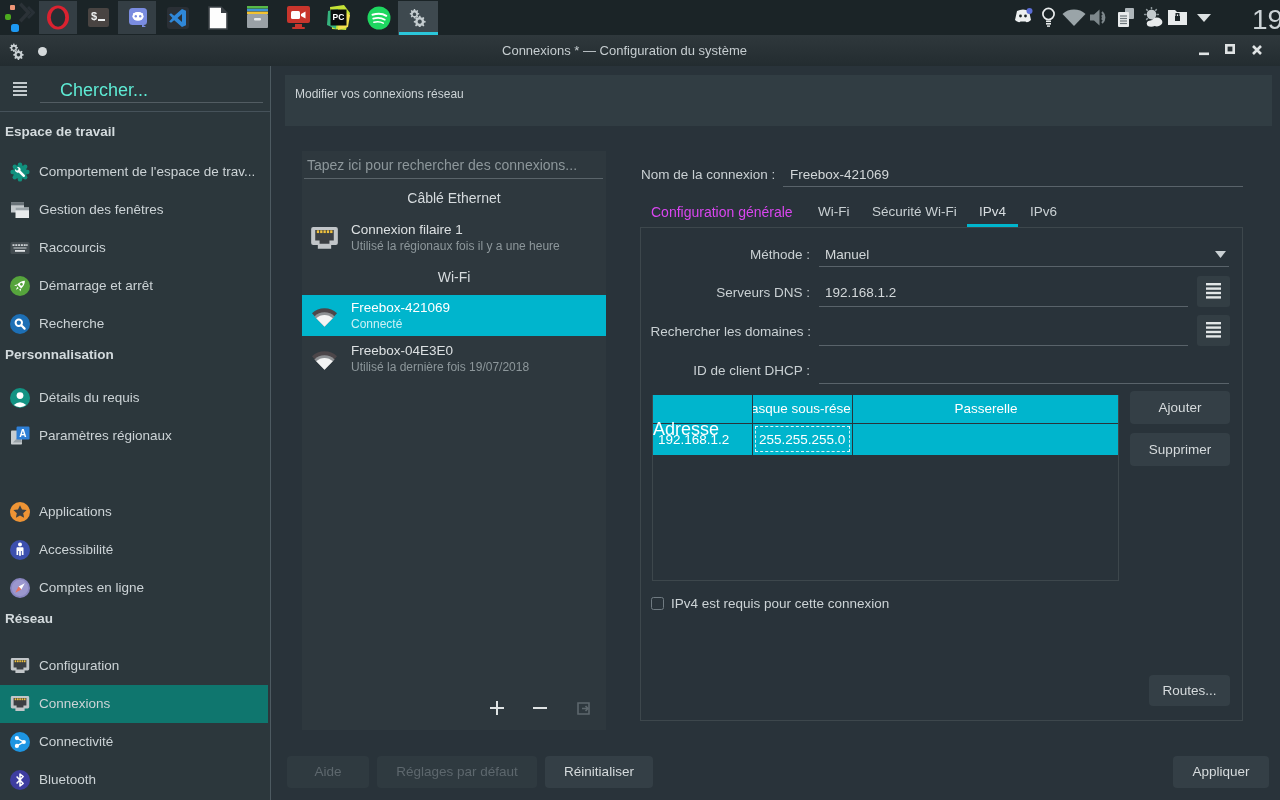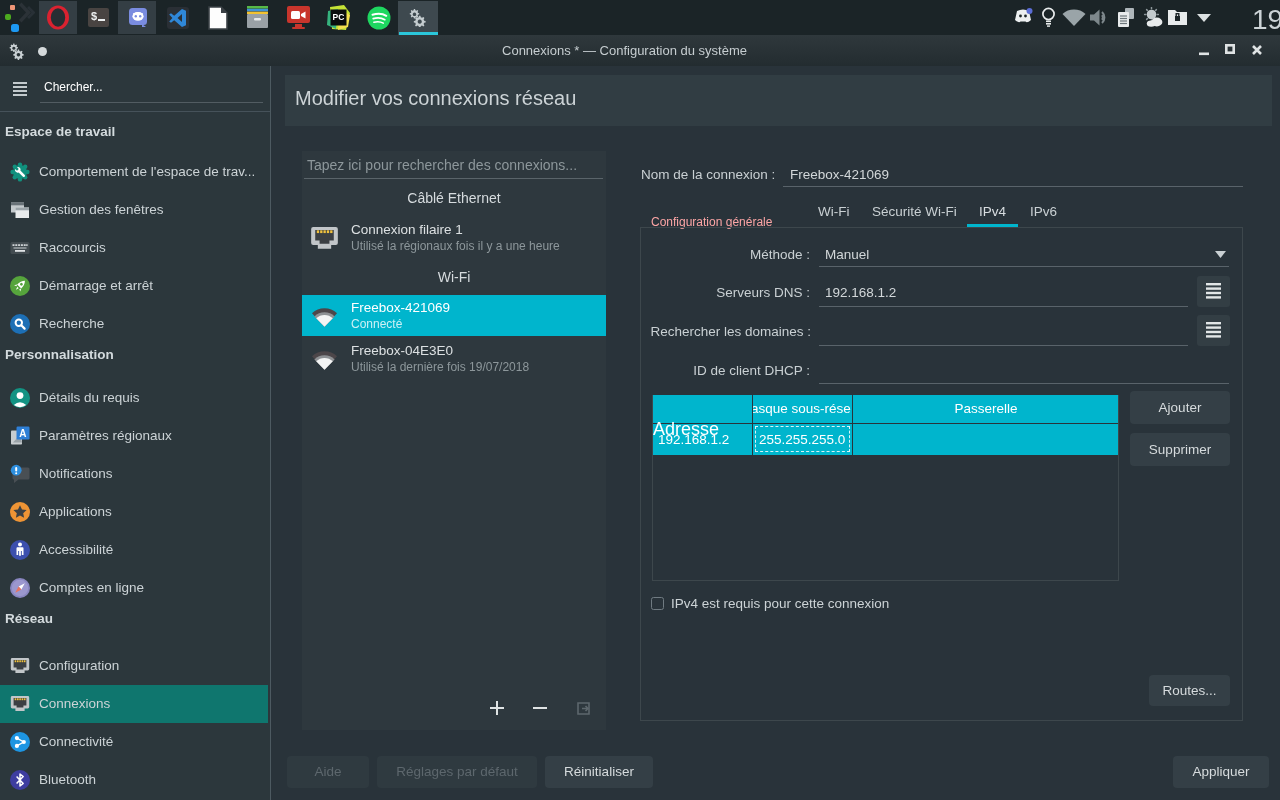--- a/index.html
+++ b/index.html
@@ -187,21 +187,21 @@
 <div class="abs" style="left:0;top:111px;width:270px;height:1px;background:#46525a"></div>
 
 <svg class="abs" style="left:13px;top:82px" width="14" height="14" viewBox="0 0 14 14">
   <g fill="#c3cacd">
         <rect y="0" width="14" height="2"></rect>
         <rect y="4" width="14" height="2"></rect>
         <rect y="8" width="14" height="2"></rect>
         <rect y="12" width="14" height="2"></rect>
       </g>
 </svg>
-<div class="abs" style="left:44px;top:80px;font-size:12px;color:#ffffff">Chercher...</div>
+<div class="abs" style="left:60px;top:80px;font-size:18px;color:#5eead4">Chercher...</div>
 <div class="abs" style="left:40px;top:102px;width:223px;height:1px;background:#525c62"></div>
 
 <div class="shead" style="top:117px">Espace de travail</div>
 
 <div class="srow" style="top:153px">
   <svg class="ic" width="20" height="20" viewBox="0 0 20 20">
     <g fill="#11917e">
           <circle cx="10" cy="10" r="7"></circle>
           <circle cx="10" cy="2.6" r="2.2"></circle>
           <circle cx="10" cy="17.4" r="2.2"></circle>
@@ -275,29 +275,20 @@
 </div>
 <div class="srow" style="top:417px">
   <svg class="ic" width="20" height="20" viewBox="0 0 20 20">
     <rect x="1" y="4.5" width="11" height="14" rx="0.8" fill="#c8cdd0"></rect>
     <path d="M3 16.5 L10 9 L12 16.5 Z" fill="#9aa3a8"></path>
     <rect x="6.5" y="0.5" width="13" height="13" rx="1.2" fill="#2e7fd6"></rect>
     <text x="9.2" y="10.6" font-size="10" font-weight="bold" fill="#fff" font-family="Liberation Sans">A</text>
   </svg>
   <div class="lb">Paramètres régionaux</div>
 </div>
-<div class="srow" style="top:455px">
-  <svg class="ic" width="20" height="20" viewBox="0 0 20 20">
-    <path d="M4 3.5 L18 3.5 A1.5 1.5 0 0 1 19.5 5 L19.5 14 A1.5 1.5 0 0 1 18 15.5 L8.5 15.5 L4 19 L4 15.5 A1.5 1.5 0 0 1 2.5 14 L2.5 5 A1.5 1.5 0 0 1 4 3.5 Z" fill="#494f54"></path>
-    <circle cx="6.2" cy="6.2" r="5.4" fill="#2e8fdf"></circle>
-    <rect x="5.2" y="2.9" width="2" height="4.6" rx="1" fill="#fff"></rect>
-    <rect x="5.2" y="8.3" width="2" height="2" rx="1" fill="#fff"></rect>
-  </svg>
-  <div class="lb">Notifications</div>
-</div>
 <div class="srow" style="top:493px">
   <svg class="ic" width="20" height="20" viewBox="0 0 20 20">
     <circle cx="10" cy="10" r="10" fill="#ee9435"></circle>
     <path d="M10 3.2 L12 7.5 L16.6 8 L13.2 11.2 L14.1 15.8 L10 13.4 L5.9 15.8 L6.8 11.2 L3.4 8 L8 7.5 Z" fill="#3a4045"></path>
   </svg>
   <div class="lb">Applications</div>
 </div>
 <div class="srow" style="top:531px">
   <svg class="ic" width="20" height="20" viewBox="0 0 20 20">
     <circle cx="10" cy="10" r="10" fill="#3c4fae"></circle>
@@ -363,21 +354,21 @@
   <svg class="ic" width="20" height="20" viewBox="0 0 20 20">
     <circle cx="10" cy="10" r="10" fill="#3e3da0"></circle>
     <path d="M6.6 6.4 L13.2 13.4 L10 16 L10 4 L13.2 6.6 L6.6 13.6" fill="none" stroke="#fff" stroke-width="1.5" stroke-linejoin="round"></path>
   </svg>
   <div class="lb">Bluetooth</div>
 </div>
 
 <div class="abs" style="left:271px;top:66px;width:1009px;height:734px;background:#29333a"></div>
 
 <div class="abs" style="left:285px;top:75px;width:987px;height:51px;background:#313d43"></div>
-<div class="abs" style="left:295px;top:87px;font-size:20px;color:#ccd3d6">Modifier vos connexions réseau</div>
+<div class="abs" style="left:295px;top:87px;font-size:12px;color:#ccd3d6">Modifier vos connexions réseau</div>
 
 <div class="abs" style="left:302px;top:151px;width:304px;height:579px;background:#2e383e"></div>
 <div class="abs" style="left:307px;top:157px;font-size:14px;color:#8d979b">Tapez ici pour rechercher des connexions...</div>
 <div class="abs" style="left:304px;top:178px;width:299px;height:1px;background:#5a646a"></div>
 <div class="abs" style="left:302px;top:186px;width:304px;height:24px;text-align:center;font-size:14px;color:#d6dbde;line-height:24px">Câblé Ethernet</div>
 
 <svg class="abs" style="left:310px;top:224px" width="29" height="27" viewBox="0 0 20 18.5">
   <path fill="#c2c6c9" d="M2.2 2 H17.8 Q19.2 2 19.2 3.4 V13 Q19.2 14.4 17.8 14.4 H14.6 V17 H5.4 V14.4 H2.2 Q0.8 14.4 0.8 13 V3.4 Q0.8 2 2.2 2 Z"></path>
 <path fill="#3c4044" d="M3.6 4 H16.4 V11.4 H13.4 V13.5 H6.6 V11.4 H3.6 Z"></path>
 <g fill="#f2c23e">
@@ -415,21 +406,21 @@
 <div class="abs" style="left:533px;top:707px;width:14px;height:2px;background:#dfe3e4"></div>
 <svg class="abs" style="left:577px;top:702px" width="13" height="13" viewBox="0 0 13 13">
   <path d="M1 1 L12 1 L12 12 L1 12 Z" fill="none" stroke="#5d676d" stroke-width="1.6"></path>
   <path d="M5 6.5 L11 6.5 M8.5 4 L11 6.5 L8.5 9" stroke="#5d676d" stroke-width="1.6" fill="none"></path>
 </svg>
 
 <div class="flabel" style="left:641px;top:167px;width:130px;text-align:left">Nom de la connexion :</div>
 <div class="fval" style="left:790px;top:167px">Freebox-421069</div>
 <div class="inline" style="left:783px;top:186px;width:460px"></div>
 
-<div class="abs" style="left:651px;top:215px;font-size:12px;color:#fca5a5">Configuration générale</div>
+<div class="abs" style="left:651px;top:204px;font-size:14px;color:#d946ef">Configuration générale</div>
 <div class="abs" style="left:818px;top:204px;font-size:13.5px;color:#c9d0d3">Wi-Fi</div>
 <div class="abs" style="left:872px;top:204px;font-size:13.5px;color:#c9d0d3">Sécurité Wi-Fi</div>
 <div class="abs" style="left:979px;top:204px;font-size:13.5px;color:#d8dde0">IPv4</div>
 <div class="abs" style="left:1030px;top:204px;font-size:13.5px;color:#c9d0d3">IPv6</div>
 <div class="abs" style="left:967px;top:224px;width:51px;height:3px;background:#00b5cd"></div>
 
 <div class="abs" style="left:640px;top:227px;width:603px;height:494px;border:1px solid #3d474c"></div>
 
 <div class="flabel" style="left:640px;top:247px;width:170px">Méthode :</div>
 <div class="fval" style="left:825px;top:247px">Manuel</div>

